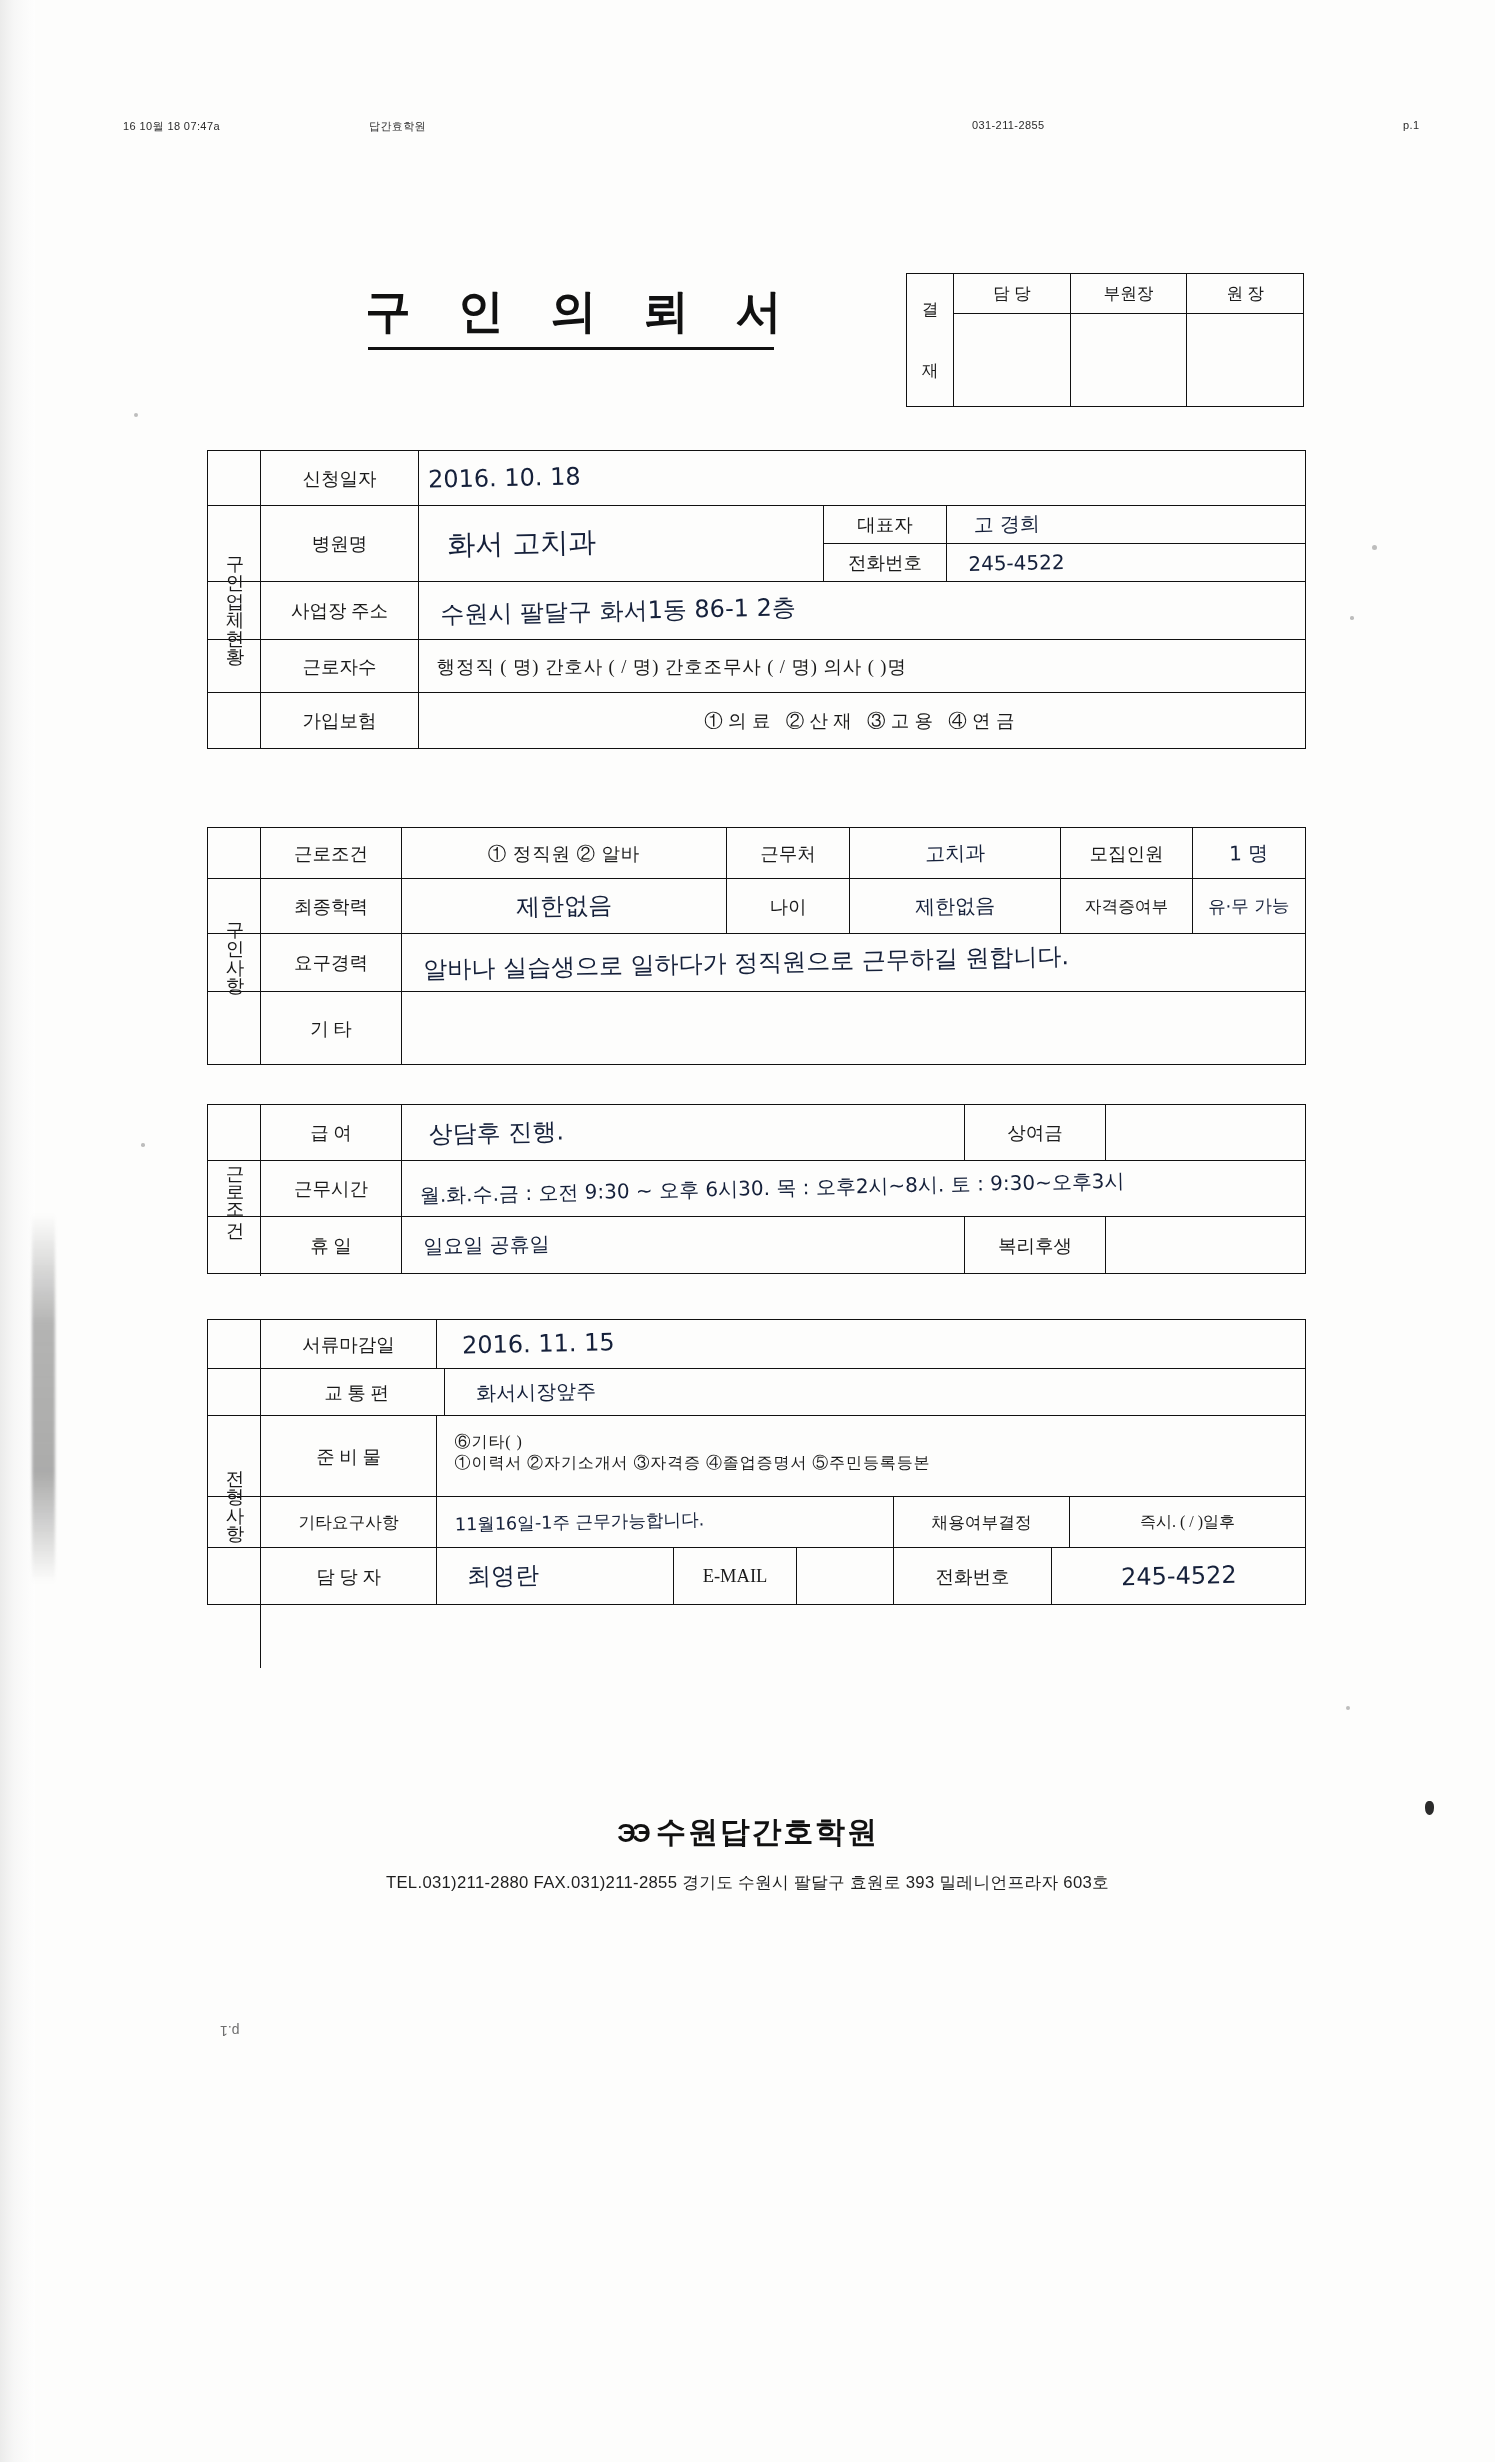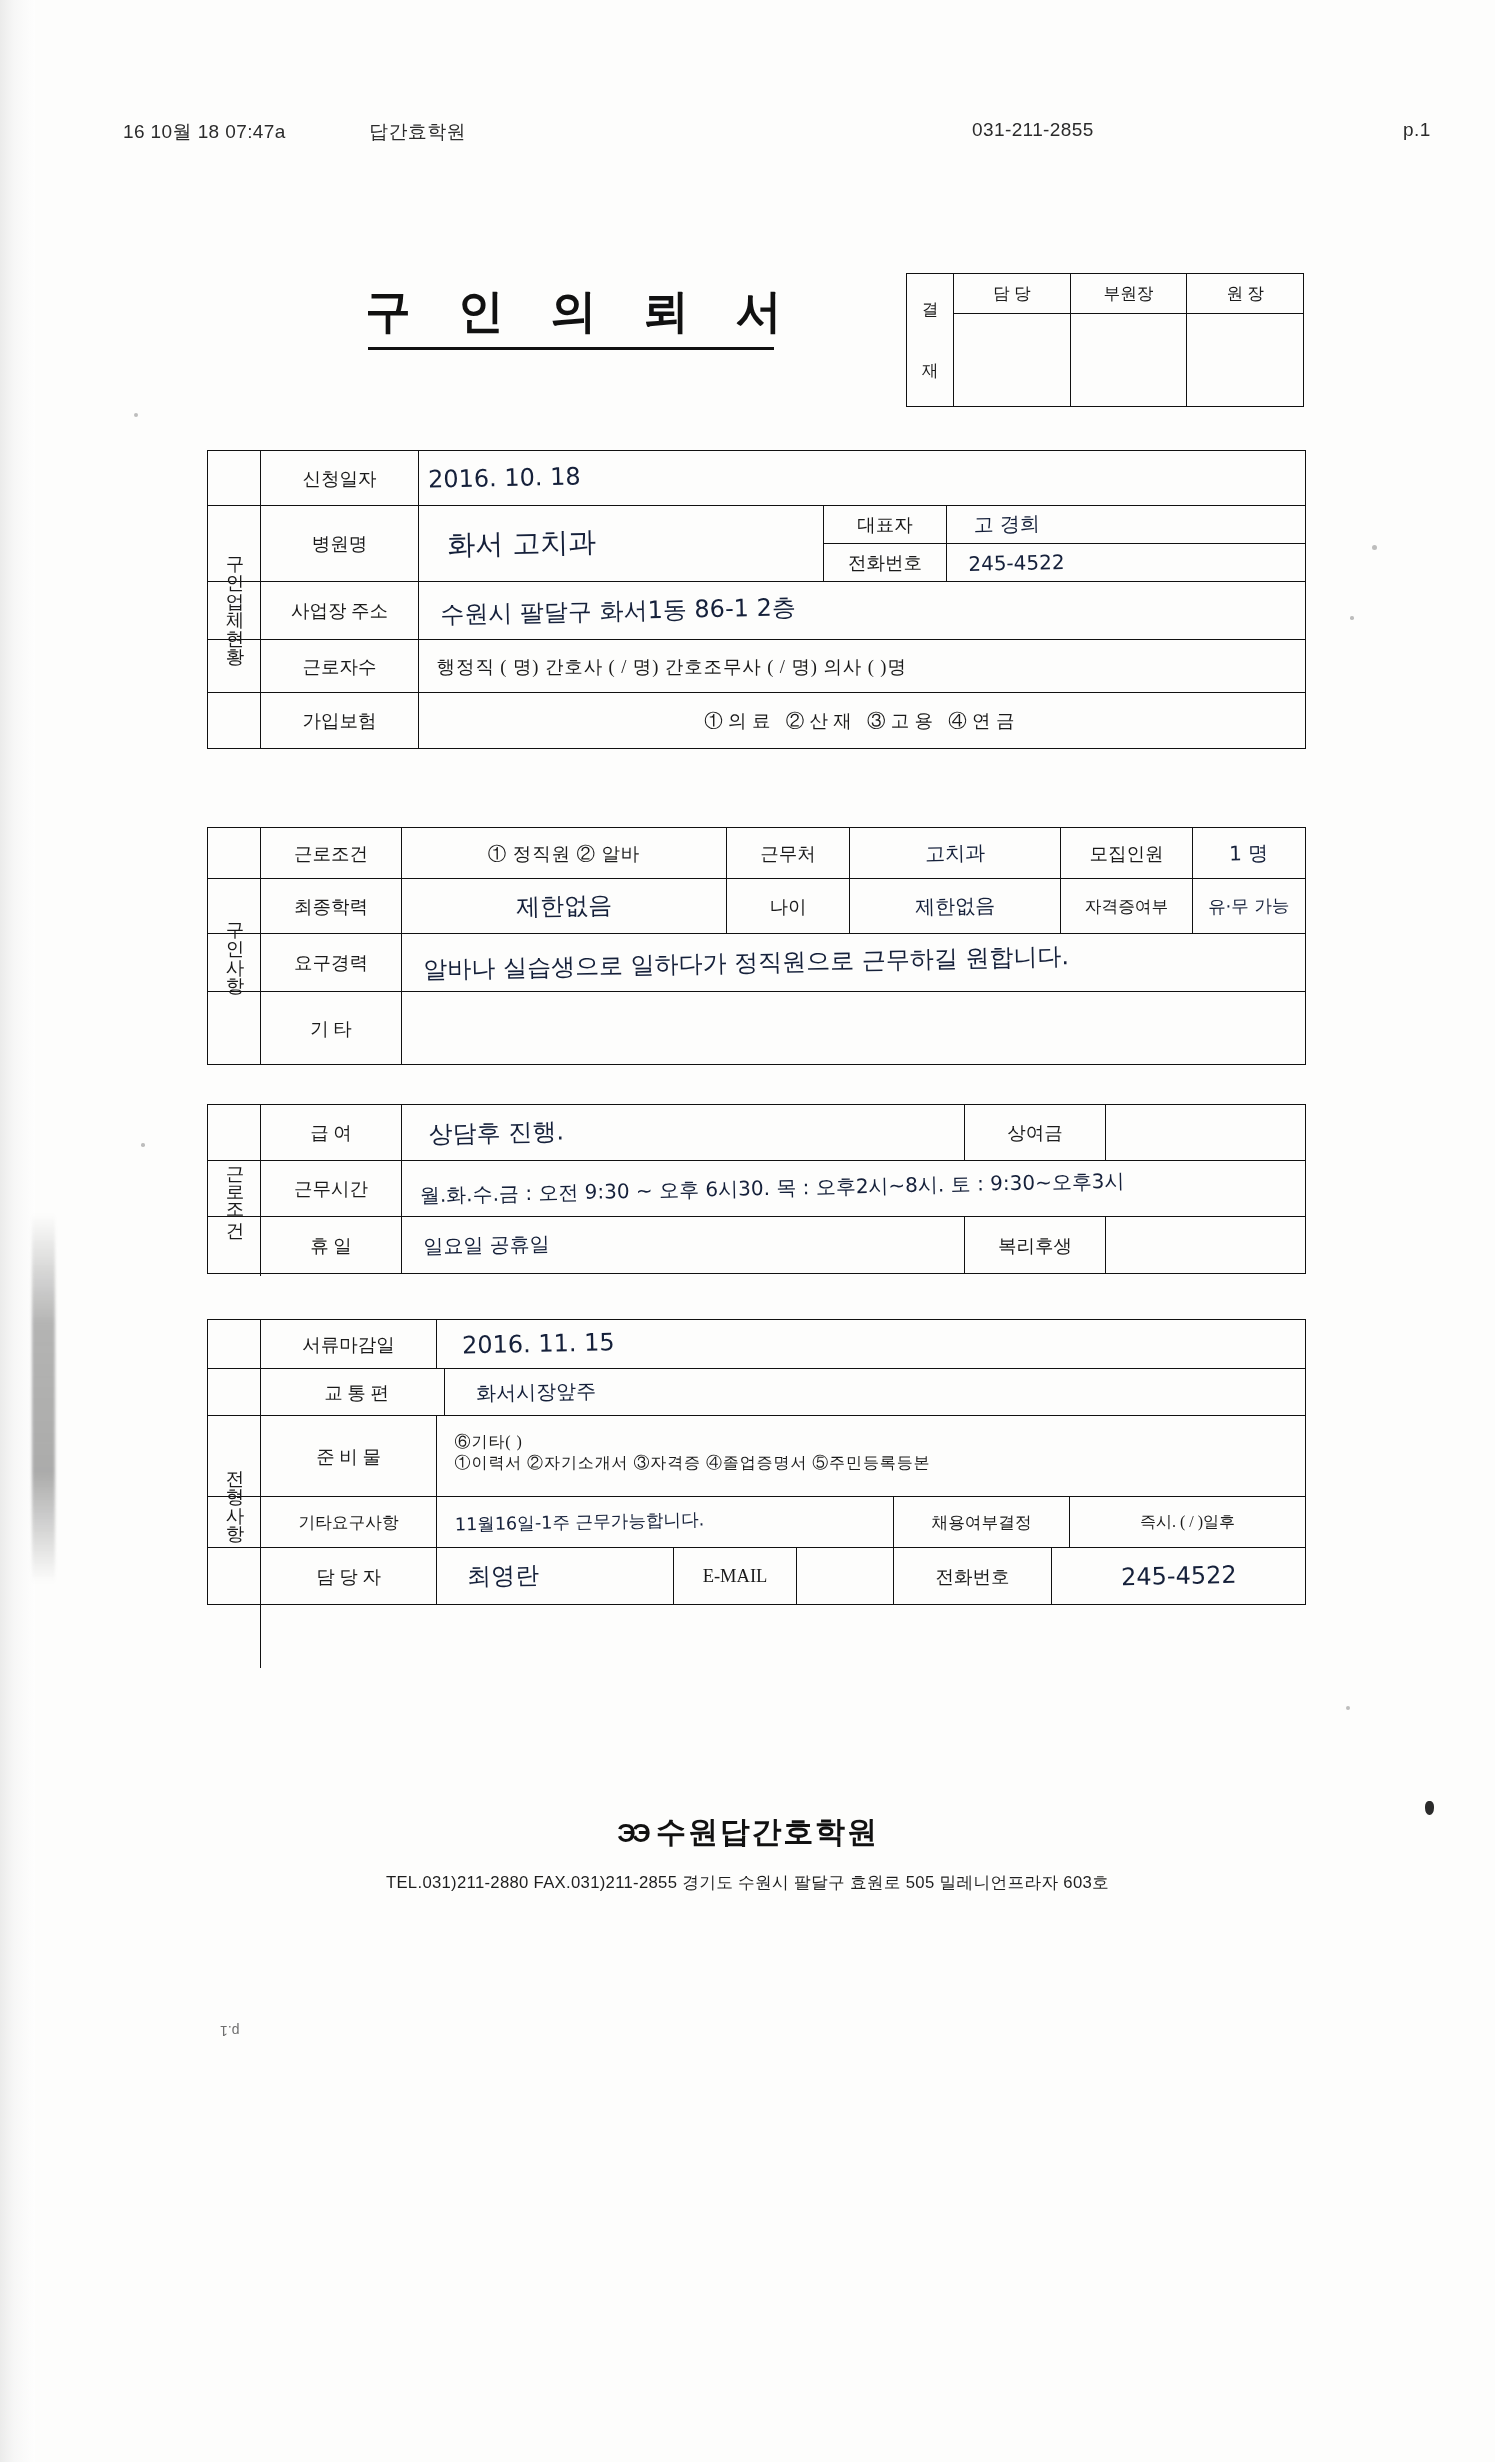--- a/index.html
+++ b/index.html
@@ -42,21 +42,21 @@
     filter: blur(1.8px);
   }
 
   
   .fax-header {
     position: absolute;
     top: 119px;
     left: 0;
     width: 1495px;
     height: 26px;
-    font-size: 19px;
+    font-size: 11px;
     color: #2b2b2b;
     letter-spacing: 0.4px;
   }
   .fax-header .fx {
     position: absolute;
     white-space: nowrap;
   }
   .fx-date  { left: 123px; }
   .fx-name  { left: 369px; }
   .fx-tel   { left: 972px; }
@@ -458,16 +458,16 @@
       <div class="fcell center" style="width:158px;">전화번호</div>
       <div class="fcell center" style="flex:1;">
         <span class="hw">245-4522</span>
       </div>
     </div>
   </div>
 
   <div class="school-logo">
     <span class="mark">ЭЭ</span><span>수원답간호학원</span>
   </div>
-  <div class="school-contact">TEL.031)211-2880    FAX.031)211-2855    경기도 수원시 팔달구 효원로 505 밀레니언프라자 603호</div>
+  <div class="school-contact">TEL.031)211-2880    FAX.031)211-2855    경기도 수원시 팔달구 효원로 393 밀레니언프라자 603호</div>
   <div class="ink-dot"></div>
 </div>
 
 
 </body></html>

